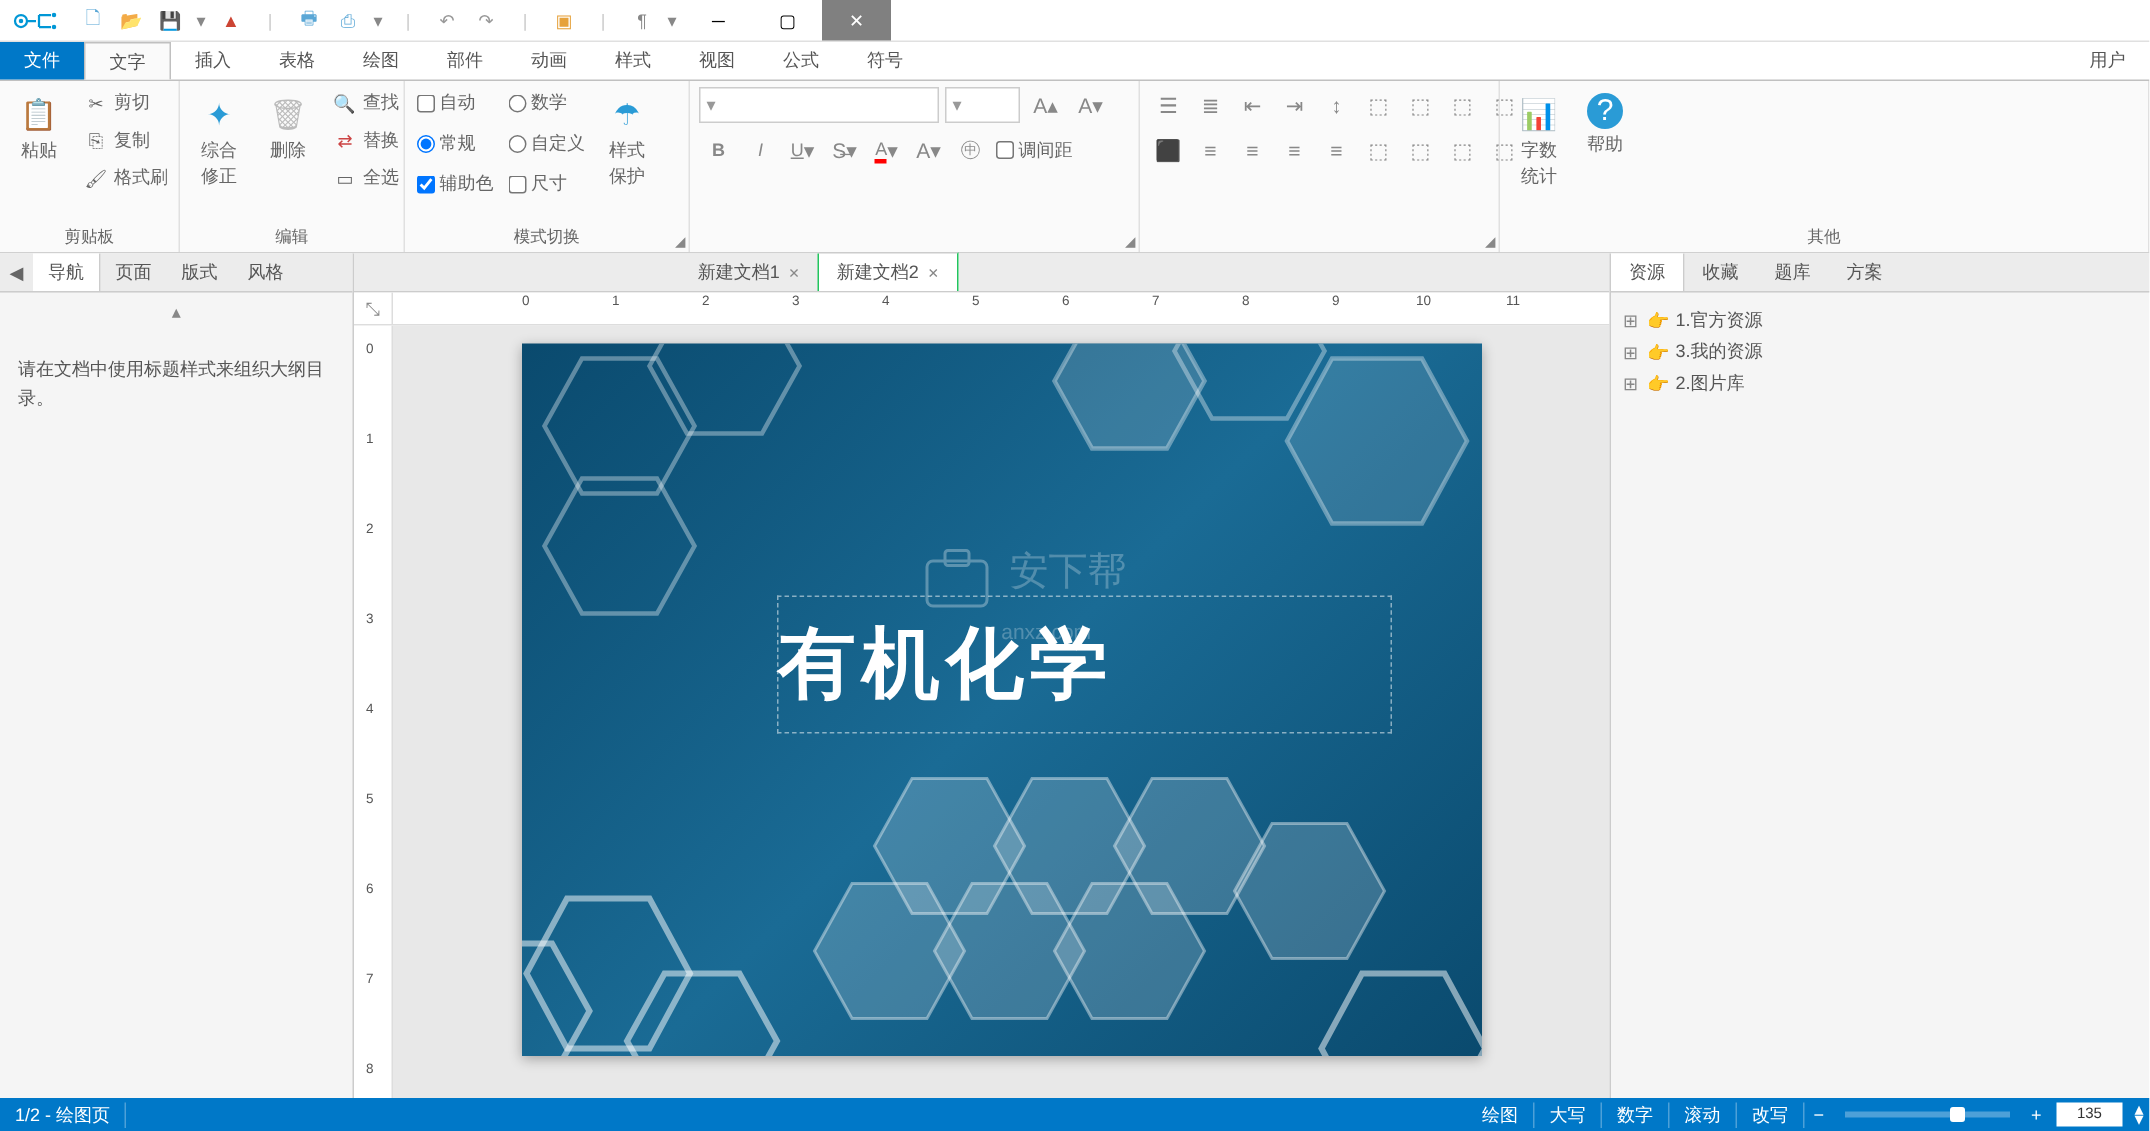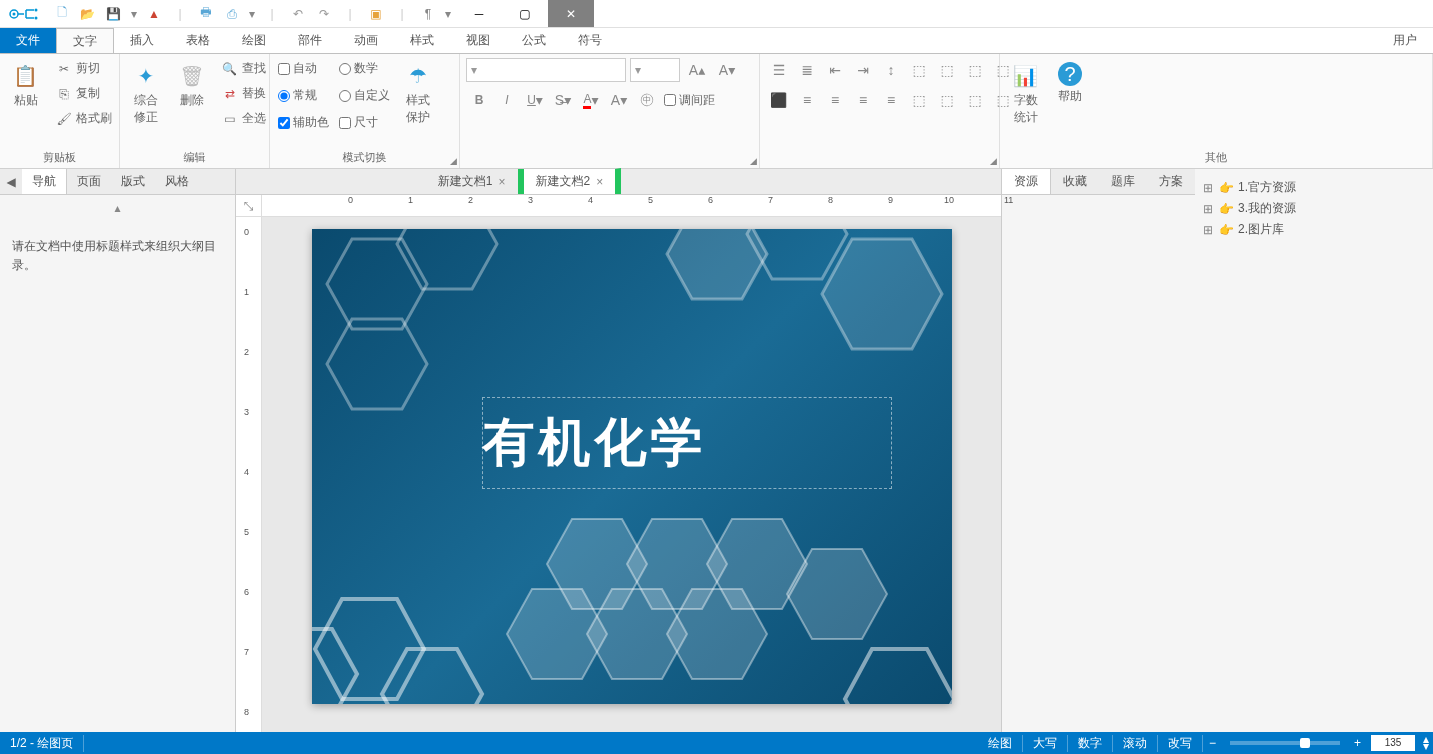--- a/index.html
+++ b/index.html
@@ -31,31 +31,31 @@
 .fontcombo{height:24px;border:1px solid #ccc;background:#fff;display:flex;align-items:center;padding:0 4px;color:#999}
 .fbtn{width:26px;height:24px;display:flex;align-items:center;justify-content:center;color:#888;cursor:pointer;font-size:14px}
 .dlaunch{position:absolute;bottom:2px;right:2px;font-size:9px;color:#888}
 .workspace{flex:1;display:flex;min-height:0}
 .leftpane{width:236px;background:#f5f5f5;border-right:1px solid #ccc;display:flex;flex-direction:column}
 .lefttabs{height:26px;display:flex;align-items:center;border-bottom:1px solid #ccc;background:#ececec}
 .lefttabs .lt{padding:0 10px;height:100%;display:flex;align-items:center;cursor:pointer;color:#555}
 .lefttabs .lt.active{background:#fff;border-right:1px solid #ccc}
 .lefttabs .ltpin{width:22px;text-align:center;color:#666;cursor:pointer}
 .leftbody{flex:1;padding:16px 12px;color:#555;line-height:1.6}
-.rightpane{width:432px;background:#f5f5f5;border-left:1px solid #ccc;display:flex;flex-direction:row}
+.rightpane{width:360px;background:#f5f5f5;border-left:1px solid #ccc;display:flex;flex-direction:column}
 .righttabs{height:26px;display:flex;align-items:center;border-bottom:1px solid #ccc;background:#ececec}
 .righttabs .rt{padding:0 12px;height:100%;display:flex;align-items:center;cursor:pointer;color:#555}
 .righttabs .rt.active{background:#fff;border-right:1px solid #ccc}
 .treebody{padding:8px;color:#555}
 .treenode{display:flex;align-items:center;gap:4px;padding:2px 0;cursor:pointer}
 .treenode .expander{color:#888;width:12px}
 .treenode .nodeicon{color:#d4a04a}
 .center{flex:1;display:flex;flex-direction:column;background:#f0f0f0;min-width:0}
 .doctabs{height:26px;display:flex;align-items:flex-end;background:#ececec;border-bottom:1px solid #ccc}
-.doctab{padding:4px 12px;display:flex;align-items:center;gap:6px;cursor:pointer;color:#555;border-right:6px solid #22c55e}
+.doctab{padding:4px 12px;display:flex;align-items:center;gap:6px;cursor:pointer;color:#555;border-right:1px solid #22c55e}
 .doctab.active{background:#ffffff;border-top:1px solid #ccc}
 .doctab .closex{color:#888;cursor:pointer}
 .canvaswrap{flex:1;display:flex;overflow:hidden}
 .vruler{width:26px;background:#fff;border-right:1px solid #ddd;position:relative}
 .hruler-row{height:22px;display:flex;background:#fff;border-bottom:1px solid #ddd}
 .corner{width:26px;height:22px;border-right:1px solid #ddd;display:flex;align-items:center;justify-content:center;color:#888}
 .hruler{flex:1;position:relative;font-size:9px;color:#666}
 .canvas{flex:1;background:#e8e8e8;display:flex;justify-content:center;align-items:flex-start;overflow:auto;padding:12px}
 .slide{width:640px;height:475px;background:linear-gradient(135deg,#0a4a6e 0%,#1a6b95 50%,#0a4a6e 100%);box-shadow:0 2px 8px rgba(0,0,0,.3);position:relative;overflow:hidden}
 .slide .subtitle-box{position:absolute;top:110px;left:140px;width:340px;height:48px;border:1px dashed rgba(255,255,255,.5);display:flex;align-items:center;padding:0 12px}
@@ -377,20 +377,28 @@
             <g fill="none" stroke="rgba(255,255,255,0.5)" stroke-width="4">
               <polygon points="30,370 85,370 112,420 85,470 30,470 3,420"></polygon>
               <polygon points="-30,400 20,400 45,445 20,490 -30,490 -55,445"></polygon>
               <polygon points="95,420 145,420 170,465 145,510 95,510 70,465"></polygon>
               <polygon points="560,420 615,420 642,470 615,520 560,520 533,470"></polygon>
             </g>
           </svg>
           <div class="title-box">
             <span class="title">有机化学</span>
           </div>
+          <div class="watermark">
+            <svg width="60" height="50" style="display:inline;vertical-align:middle;opacity:.3">
+                <rect x="10" y="15" width="40" height="30" rx="4" fill="none" stroke="#fff" stroke-width="2"></rect>
+                <rect x="22" y="8" width="16" height="10" rx="2" fill="none" stroke="#fff" stroke-width="2"></rect>
+              </svg>
+            <span style="font-size:26px">安下帮</span><br>
+            <span style="font-size:14px;margin-left:60px">anxz.com</span>
+          </div>
         </div>
       </div>
     </div>
   </div>
 
   <div class="rightpane">
     <div class="righttabs">
       <div class="rt active">资源</div>
       <div class="rt">收藏</div>
       <div class="rt">题库</div>

